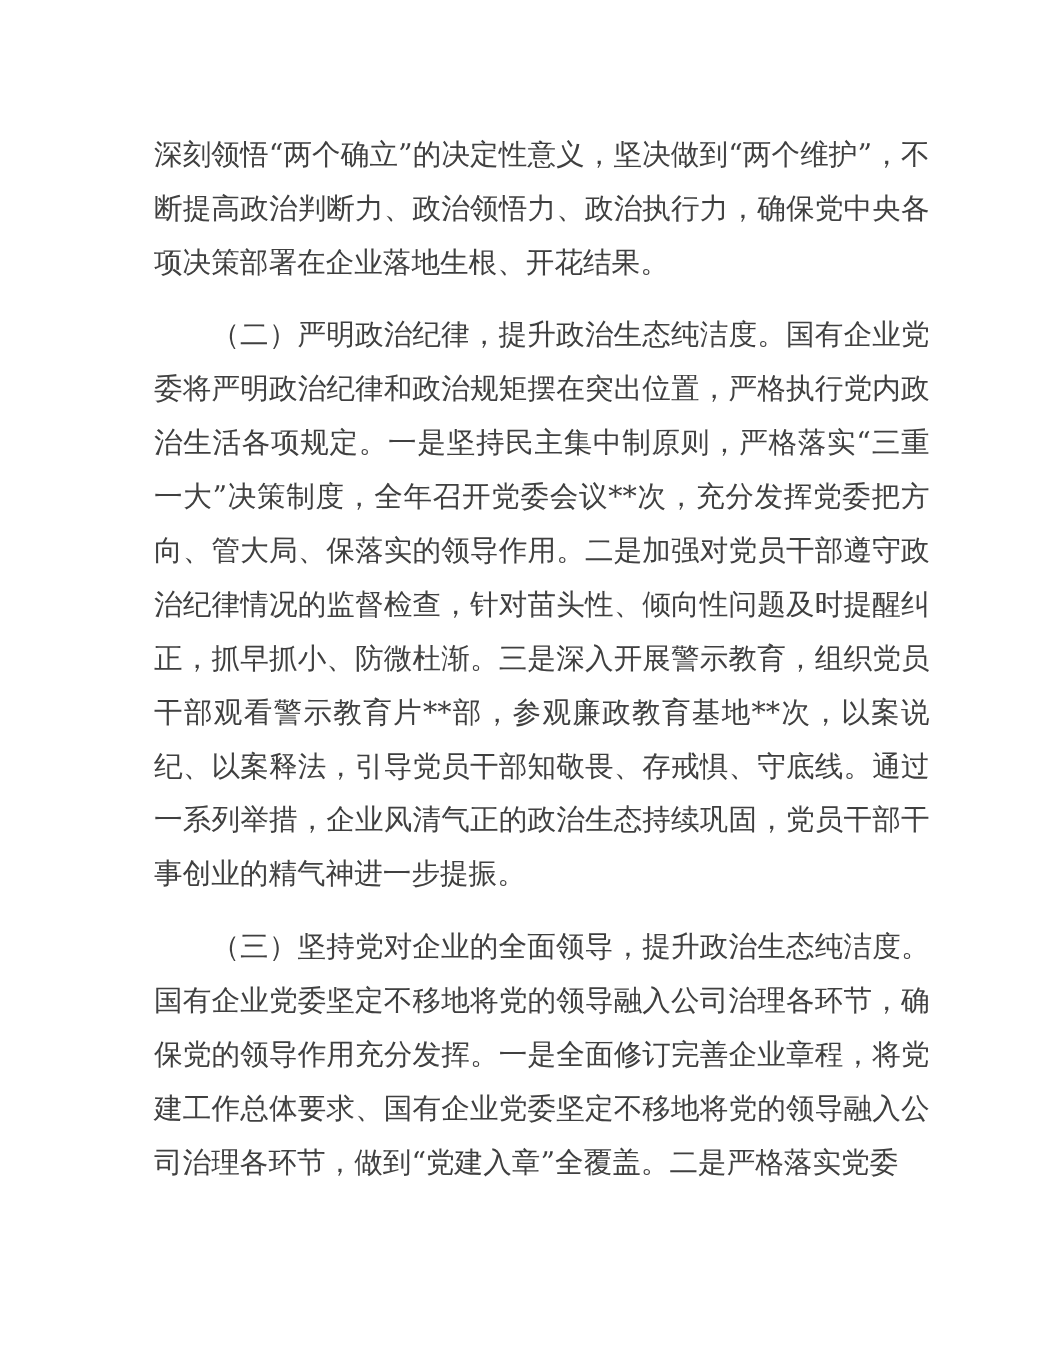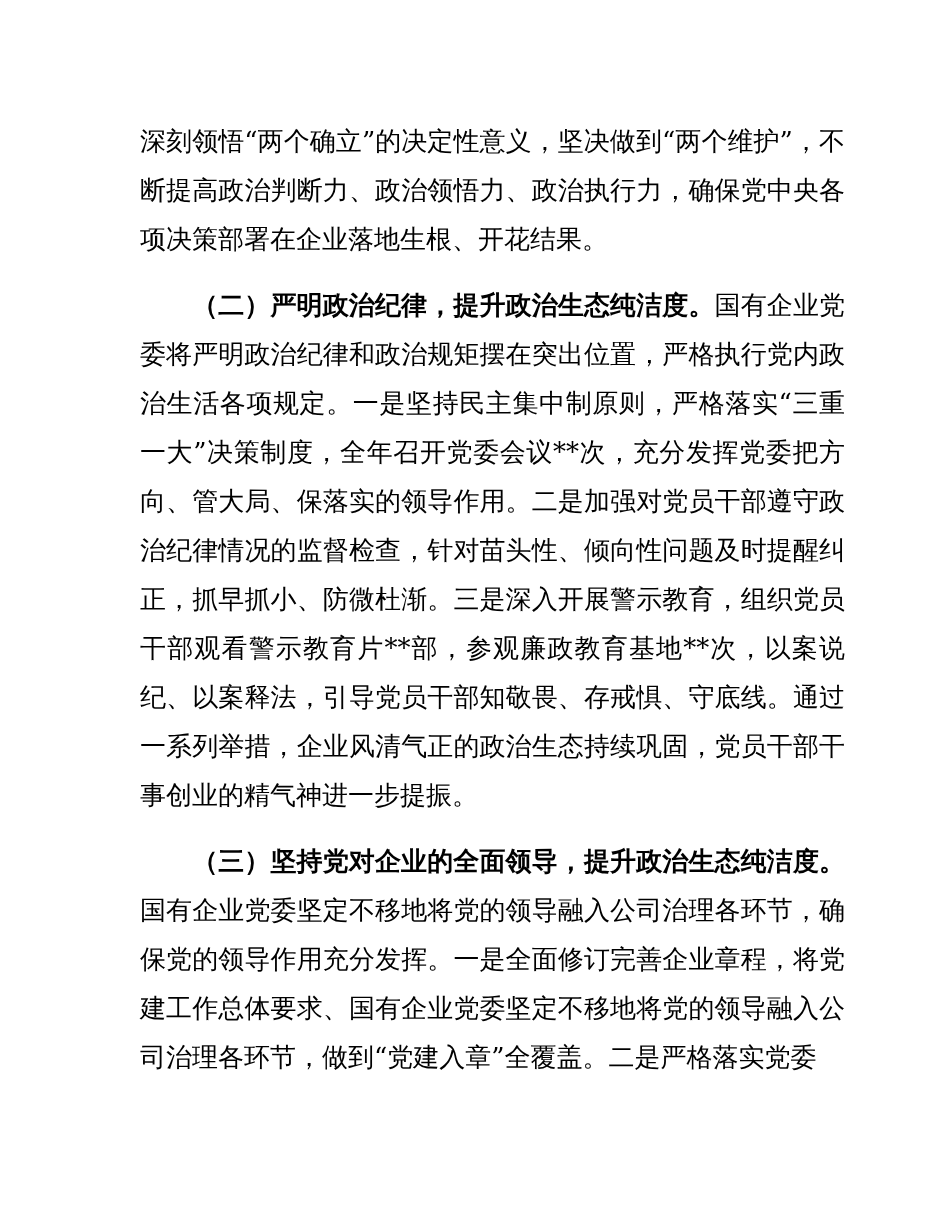--- a/index.html
+++ b/index.html
@@ -13,32 +13,32 @@
     height: 1230px;
     background: #ffffff;
     box-sizing: border-box;
     padding: 117px 105px 0 140px;
     overflow: hidden;
   }
   .para {
     font-family: "DejaVu Serif", serif;
     font-size: 26px;
     line-height: 49px;
-    color: #000000;
+    color: #404040;
     text-align: justify;
     text-justify: inter-ideograph;
     margin: 0 0 17px 0;
     word-break: break-all;
   }
   .para.indent {
     text-indent: 52px;
   }
   .para .lead {
     font-family: "DejaVu Sans", sans-serif;
-    font-weight: 700;
+    font-weight: 400;
   }
 </style>
 </head>
 <body>
 
 <div class="page">
   <div class="content">
 
     <p class="para"><span>深刻领悟“两个确立”的决定性意义，坚决做到“两个维护”，不断提高政治判断力、政治领悟力、政治执行力，确保党中央各项决策部署在企业落地生根、开花结果。</span></p>
 

